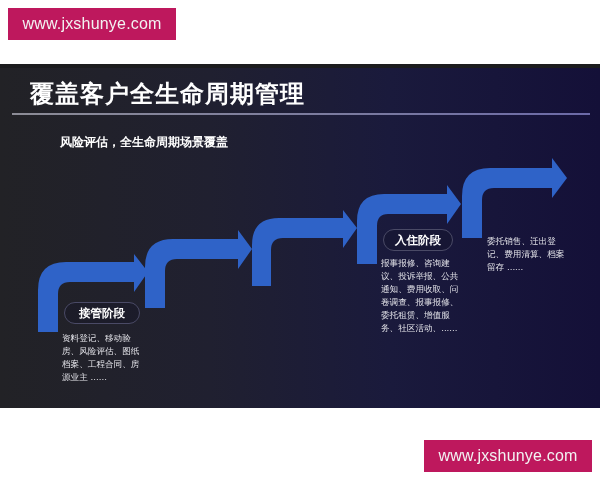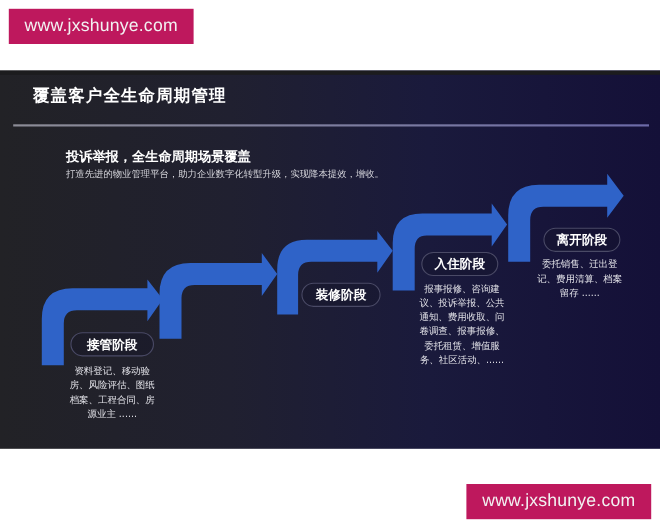--- a/index.html
+++ b/index.html
@@ -20,21 +20,21 @@
     .panel {
       position: absolute; left: 0; top: 64px; width: 600px; height: 344px;
       background: linear-gradient(90deg, #222226 0%, #202030 35%, #1a1a3c 65%, #141038 100%);
       overflow: hidden;
     }
     .panel-top-strip {
       position: absolute; left: 0; top: 0; width: 600px; height: 4px; background: #1c1c1e;
     }
     .main-title {
       position: absolute; left: 30px; top: 14px;
-      font-size: 15px; font-weight: bold; color: #ffffff; letter-spacing: 1px;
+      font-size: 24px; font-weight: bold; color: #ffffff; letter-spacing: 1px;
       white-space: nowrap;
     }
     .title-rule {
       position: absolute; left: 12px; top: 49px; width: 578px; height: 2px;
       background: linear-gradient(90deg, #8c8c96 0%, #7a7aa0 60%, #6c6aa8 100%);
     }
     .subtitle {
       position: absolute; left: 60px; top: 70px;
       font-size: 12px; font-weight: bold; color: #ffffff; white-space: nowrap;
     }
@@ -47,56 +47,53 @@
     .stage-pill {
       position: absolute; height: 22px;
       border: 1px solid #4a4a66; border-radius: 12px;
       color: #ffffff; font-size: 11.5px; font-weight: bold;
       display: flex; align-items: center; justify-content: center;
       background: rgba(20,20,40,0.35);
       white-space: nowrap; box-sizing: border-box;
     }
     .stage-desc {
       position: absolute; color: #e2e2e8; font-size: 8.6px; line-height: 13px;
-      width: 84px; word-break: break-all; text-align: center;
+      width: 84px; word-break: break-all;
     }
   </style>
 </head>
 <body>
 
 <div class="watermark wm-top">www.jxshunye.com</div>
 
 <div class="panel">
   <div class="panel-top-strip"></div>
   <div class="main-title">覆盖客户全生命周期管理</div>
   <div class="title-rule"></div>
-  <div class="subtitle">投诉举报，全生命周期场景覆盖</div>
-  <div class="desc">打造先进的物业管理平台，助力企业数字化转型升级，实现降本提效，增收。</div>
+  <div class="subtitle">风险评估，全生命周期场景覆盖</div>
 
   <svg class="arrows" width="600" height="344" viewBox="0 0 600 344">
     <g fill="#2f63c8">
 
       <path d="M38 268 L38 226 Q38 198 66 198 L134 198 L134 190 L148 208 L134 228 L134 218 L70 218 Q58 218 58 230 L58 268 Z"></path>
 
       <path d="M145 244 L145 203 Q145 175 173 175 L238 175 L238 166 L252 185 L238 205 L238 195 L177 195 Q165 195 165 207 L165 244 Z"></path>
 
       <path d="M252 222 L252 181 Q252 154 279 154 L343 154 L343 146 L357 164 L343 184 L343 174 L283 174 Q271 174 271 186 L271 222 Z"></path>
 
       <path d="M357 200 L357 157 Q357 130 384 130 L447 130 L447 121 L461 140 L447 160 L447 150 L388 150 Q377 150 377 162 L377 200 Z"></path>
 
       <path d="M462 174 L462 132 Q462 104 490 104 L552 104 L552 94 L567 114 L552 134 L552 124 L494 124 Q482 124 482 136 L482 174 Z"></path>
     </g>
   </svg>
 
   <div class="stage-pill" style="left:64px; top:238px; width:76px;">接管阶段</div>
   <div class="stage-desc" style="left:62px; top:268px; width:80px;">资料登记、移动验房、风险评估、图纸档案、工程合同、房源业主 ......</div>
 
 
-  <div class="stage-pill" style="left:274px; top:193px; width:72px;">装修阶段</div>
 
   <div class="stage-pill" style="left:383px; top:165px; width:70px;">入住阶段</div>
   <div class="stage-desc" style="left:381px; top:193px; width:78px;">报事报修、咨询建议、投诉举报、公共通知、费用收取、问卷调查、报事报修、委托租赁、增值服务、社区活动、......</div>
 
-  <div class="stage-pill" style="left:494px; top:143px; width:70px;">离开阶段</div>
   <div class="stage-desc" style="left:487px; top:171px; width:80px;">委托销售、迁出登记、费用清算、档案留存 ......</div>
 </div>
 
 <div class="watermark wm-bottom">www.jxshunye.com</div>
 
 </body></html>

